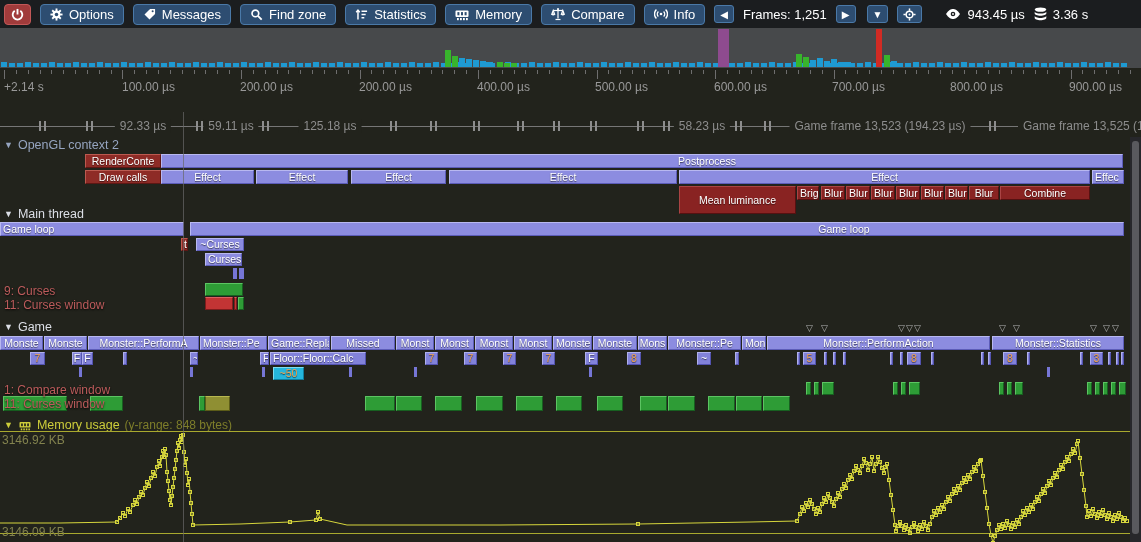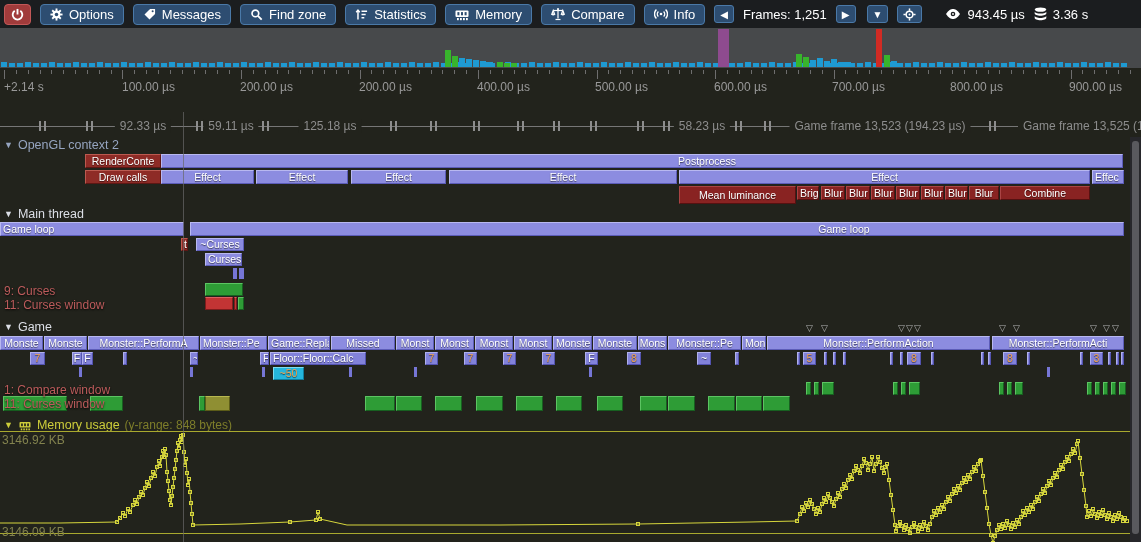--- a/index.html
+++ b/index.html
@@ -528,21 +528,21 @@
       <div class="zbox t-p" style="left: 161px; top: 154px; width: 962px; height: 14px; display: block;">
         <span style="position: absolute; top: 1px; transform: translateX(-50%); left: 545px;">Postprocess</span>
       </div>
       <div class="zbox t-r" style="left: 85px; top: 170px; width: 76px; height: 14px;">Draw calls</div>
       <div class="zbox t-p" style="left: 161px; top: 170px; width: 93px; height: 14px;">Effect</div>
       <div class="zbox t-p" style="left: 256px; top: 170px; width: 92px; height: 14px;">Effect</div>
       <div class="zbox t-p" style="left: 351px; top: 170px; width: 95px; height: 14px;">Effect</div>
       <div class="zbox t-p" style="left: 449px; top: 170px; width: 228px; height: 14px;">Effect</div>
       <div class="zbox t-p" style="left: 679px; top: 170px; width: 411px; height: 14px;">Effect</div>
       <div class="zbox t-p" style="left: 1092px; top: 170px; width: 32px; height: 14px; justify-content: flex-start; padding-left: 2px;">Effec</div>
-      <div class="zbox t-d" style="left: 679px; top: 186px; width: 117px; height: 18px;">Mean luminance</div>
+      <div class="zbox t-d" style="left: 679px; top: 186px; width: 117px; height: 28px;">Mean luminance</div>
       <div class="zbox t-d" style="left: 797px; top: 186px; width: 22px; height: 14px; justify-content: flex-start; padding-left: 2px;">Brigh</div>
       <div class="zbox t-d" style="left: 821px; top: 186px; width: 24px; height: 14px; justify-content: flex-start; padding-left: 2px;">Blur</div>
       <div class="zbox t-d" style="left: 846px; top: 186px; width: 24px; height: 14px; justify-content: flex-start; padding-left: 2px;">Blur</div>
       <div class="zbox t-d" style="left: 871px; top: 186px; width: 24px; height: 14px; justify-content: flex-start; padding-left: 2px;">Blur</div>
       <div class="zbox t-d" style="left: 896px; top: 186px; width: 24px; height: 14px; justify-content: flex-start; padding-left: 2px;">Blur</div>
       <div class="zbox t-d" style="left: 921px; top: 186px; width: 23px; height: 14px; justify-content: flex-start; padding-left: 2px;">Blur</div>
       <div class="zbox t-d" style="left: 945px; top: 186px; width: 23px; height: 14px; justify-content: flex-start; padding-left: 2px;">Blur</div>
       <div class="zbox t-d" style="left: 969px; top: 186px; width: 30px; height: 14px;">Blur</div>
       <div class="zbox t-d" style="left: 1000px; top: 186px; width: 90px; height: 14px;">Combine</div>
       <div class="sec-header hdr-white" style="top: 207px;">
@@ -577,21 +577,21 @@
       <div class="zbox t-p" style="left: 396px; top: 336px; width: 38px; height: 14px;">Monst</div>
       <div class="zbox t-p" style="left: 435px; top: 336px; width: 39px; height: 14px;">Monst</div>
       <div class="zbox t-p" style="left: 475px; top: 336px; width: 38px; height: 14px;">Monst</div>
       <div class="zbox t-p" style="left: 514px; top: 336px; width: 38px; height: 14px;">Monst</div>
       <div class="zbox t-p" style="left: 553px; top: 336px; width: 39px; height: 14px; justify-content: flex-start; padding-left: 2px;">Monste</div>
       <div class="zbox t-p" style="left: 593px; top: 336px; width: 44px; height: 14px;">Monste</div>
       <div class="zbox t-p" style="left: 638px; top: 336px; width: 29px; height: 14px;">Mons</div>
       <div class="zbox t-p" style="left: 668px; top: 336px; width: 73px; height: 14px;">Monster::Pe</div>
       <div class="zbox t-p" style="left: 742px; top: 336px; width: 24px; height: 14px; justify-content: flex-start; padding-left: 2px;">Mons</div>
       <div class="zbox t-p" style="left: 767px; top: 336px; width: 223px; height: 14px;">Monster::PerformAction</div>
-      <div class="zbox t-p" style="left: 992px; top: 336px; width: 132px; height: 14px;">Monster::PerformActi</div>
+      <div class="zbox t-p" style="left: 992px; top: 336px; width: 132px; height: 14px;">Monster::Statistics</div>
       <div class="zbox t-s" style="left: 30px; top: 352px; width: 15px; height: 13px;">7</div>
       <div class="zbox t-s tc-w" style="left: 72px; top: 352px; width: 10px; height: 13px;">F</div>
       <div class="zbox t-s tc-w" style="left: 82px; top: 352px; width: 11px; height: 13px;">F</div>
       <div class="zbox t-s" style="left: 123px; top: 352px; width: 4px; height: 13px;"></div>
       <div class="zbox t-s tc-w" style="left: 190px; top: 352px; width: 8px; height: 13px; justify-content: flex-start; padding-left: 2px;">~</div>
       <div class="zbox t-s tc-w" style="left: 260px; top: 352px; width: 9px; height: 13px; justify-content: flex-start; padding-left: 2px;">F</div>
       <div class="zbox t-s tc-w" style="left: 270px; top: 352px; width: 96px; height: 13px; justify-content: flex-start; padding-left: 2px;">Floor::Floor::Calc</div>
       <div class="zbox t-s" style="left: 425px; top: 352px; width: 13px; height: 13px;">7</div>
       <div class="zbox t-s" style="left: 464px; top: 352px; width: 13px; height: 13px;">7</div>
       <div class="zbox t-s" style="left: 503px; top: 352px; width: 13px; height: 13px;">7</div>

